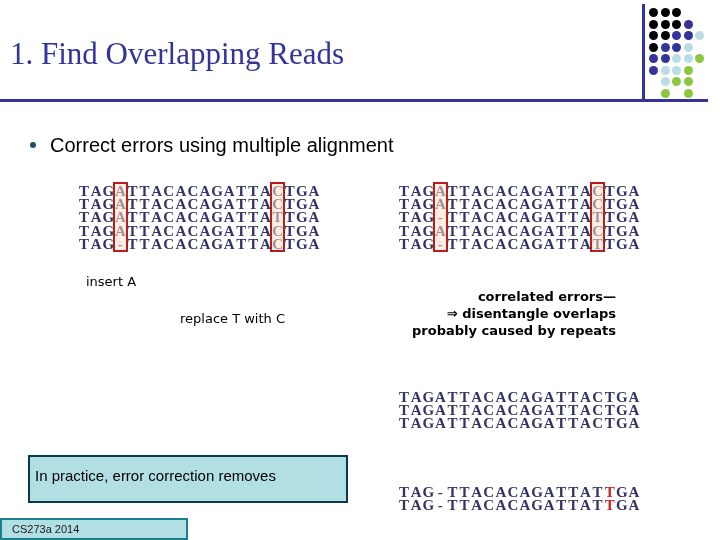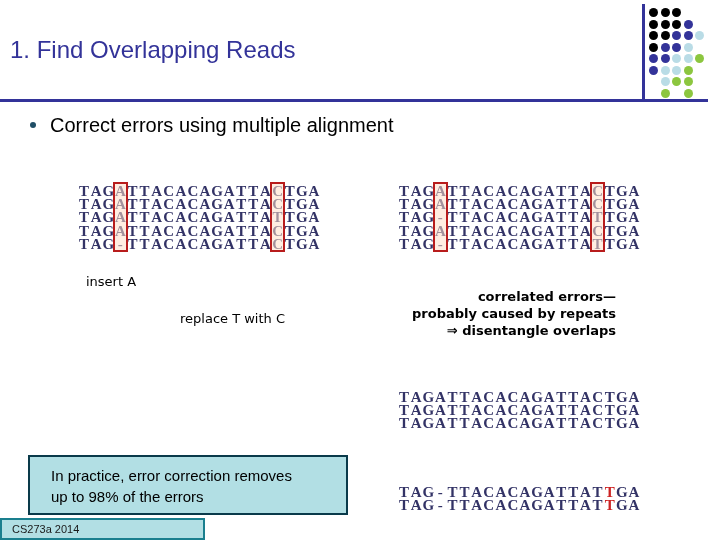--- a/index.html
+++ b/index.html
@@ -13,23 +13,23 @@
     font-family: "Liberation Sans", sans-serif;
     overflow: hidden;
     position: relative;
   }
 
   
   #slide-title {
     position: absolute;
     left: 10px;
     top: 36px;
-    font-size: 24px;
+    font-size: 31px;
     color: #333399;
-    font-family: Liberation Sans, sans-serif;
+    font-family: Liberation Serif, serif;
     letter-spacing: 0px;
     white-space: nowrap;
   }
   #title-rule {
     position: absolute;
     left: 0px;
     top: 99px;
     width: 708px;
     height: 3px;
     background: #333399;
@@ -78,20 +78,21 @@
     border-radius: 50%;
     background: #1f4e66;
     display: inline-block;
     position: relative;
     top: -4px;
   }
   #bullet-text {
     font-size: 20px;
     color: #000000;
     white-space: nowrap;
+    margin-top: 20px;
   }
 
   
   .seq-block {
     position: absolute;
     font-family: "Liberation Serif", serif;
     font-weight: bold;
     font-size: 15px;
     line-height: 13.2px;
     letter-spacing: 0px;
@@ -126,37 +127,37 @@
     line-height: 17px;
   }
   .annot-bold { font-weight: bold; }
 
   
   #practice-box {
     position: absolute;
     left: 28px;
     top: 455px;
     width: 320px;
-    height: 60px;
+    height: 48px;
     background: #b2dfe4;
     border: 2px solid #0a3a4a;
     box-sizing: border-box;
-    padding: 8px 21px;
+    padding: 8px 5px;
     font-size: 15px;
     color: #000000;
     font-family: "Liberation Sans", sans-serif;
     line-height: 21px;
   }
 
   
   #footer-box {
     position: absolute;
     left: 0px;
     top: 518px;
-    width: 205px;
+    width: 188px;
     height: 22px;
     background: #b2dfe4;
     border: 2px solid #1a7f8e;
     box-sizing: border-box;
     display: flex;
     align-items: center;
     padding-left: 10px;
     font-size: 11px;
     color: #1a1a1a;
     font-family: "Liberation Sans", sans-serif;
@@ -227,35 +228,34 @@
     <div class="seq-row"><span>T</span><span>A</span><span>G</span><span>-</span><span>T</span><span>T</span><span>A</span><span>C</span><span>A</span><span>C</span><span>A</span><span>G</span><span>A</span><span>T</span><span>T</span><span>A</span><span>T</span><span>T</span><span>G</span><span>A</span></div>
     <div class="hl-col" style="left: 34.8px; top: -3px; width: 15.1px; height: 70px;"></div>
     <div class="hl-col" style="left: 192.1px; top: -3px; width: 15.1px; height: 70px;"></div>
   </div>
 
 <div class="annot" id="annot-insert" style="left:80px; top:273px;margin-left:6px;">insert A</div>
 <div class="annot" id="annot-replace" style="left:180px; top:310px;">replace T with C</div>
 
 <div class="annot annot-bold" id="annot-correlated" style="left:412px; top:288px;text-align:right;">
     <div>correlated errors—</div>
+    <div>⇒ disentangle overlaps</div>
     <div>probably caused by repeats</div>
-    <div>⇒ disentangle overlaps</div>
   </div>
 
 <div class="seq-block" id="seq-consensus" style="left:398px; top:390px; line-height:15px;">
     <div class="seq-row"><span>T</span><span>A</span><span>G</span><span>A</span><span>T</span><span>T</span><span>A</span><span>C</span><span>A</span><span>C</span><span>A</span><span>G</span><span>A</span><span>T</span><span>T</span><span>A</span><span>C</span><span>T</span><span>G</span><span>A</span></div>
     <div class="seq-row"><span>T</span><span>A</span><span>G</span><span>A</span><span>T</span><span>T</span><span>A</span><span>C</span><span>A</span><span>C</span><span>A</span><span>G</span><span>A</span><span>T</span><span>T</span><span>A</span><span>C</span><span>T</span><span>G</span><span>A</span></div>
     <div class="seq-row"><span>T</span><span>A</span><span>G</span><span>A</span><span>T</span><span>T</span><span>A</span><span>C</span><span>A</span><span>C</span><span>A</span><span>G</span><span>A</span><span>T</span><span>T</span><span>A</span><span>C</span><span>T</span><span>G</span><span>A</span></div>
   </div>
 
 <div class="seq-block" id="seq-variant" style="left:398px; top:485px; line-height:15px;">
     <div class="seq-row"><span>T</span><span>A</span><span>G</span><span>-</span><span>T</span><span>T</span><span>A</span><span>C</span><span>A</span><span>C</span><span>A</span><span>G</span><span>A</span><span>T</span><span>T</span><span>A</span><span>T</span><span class="red-char">T</span><span>G</span><span>A</span></div>
     <div class="seq-row"><span>T</span><span>A</span><span>G</span><span>-</span><span>T</span><span>T</span><span>A</span><span>C</span><span>A</span><span>C</span><span>A</span><span>G</span><span>A</span><span>T</span><span>T</span><span>A</span><span>T</span><span class="red-char">T</span><span>G</span><span>A</span></div>
   </div>
 
 <div id="practice-box">
   <div>In practice, error correction removes</div>
-  <div>up to 98% of the errors</div>
 </div>
 
 <div id="footer-box">
   <span>CS273a 2014</span>
 </div>
 
 </body></html>

